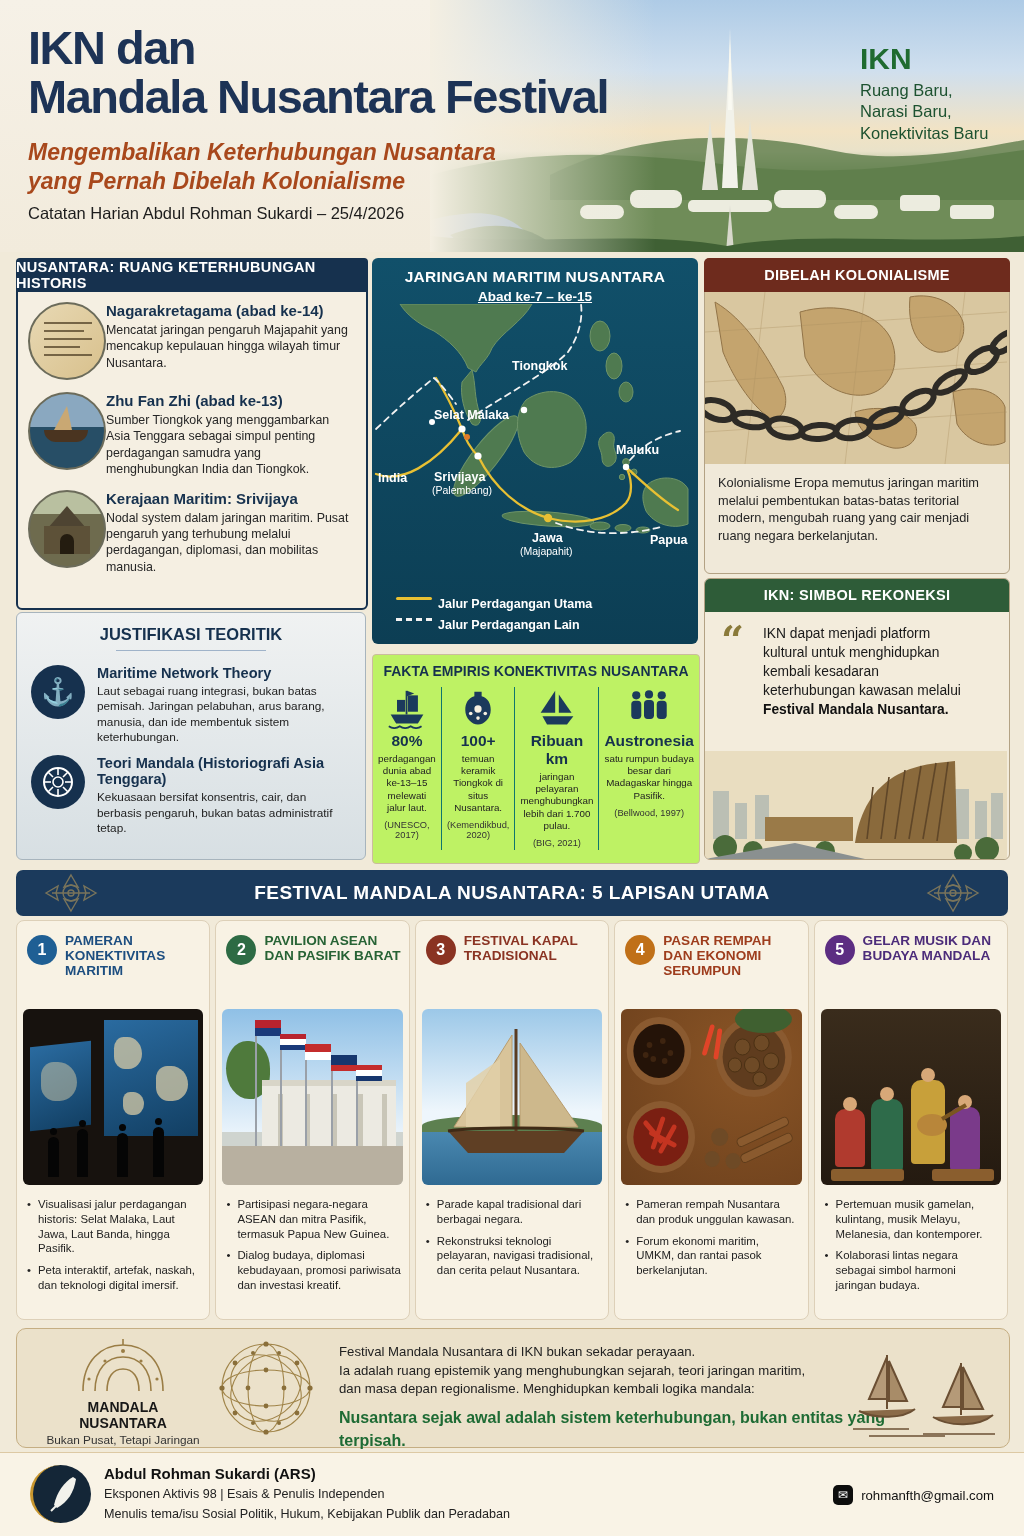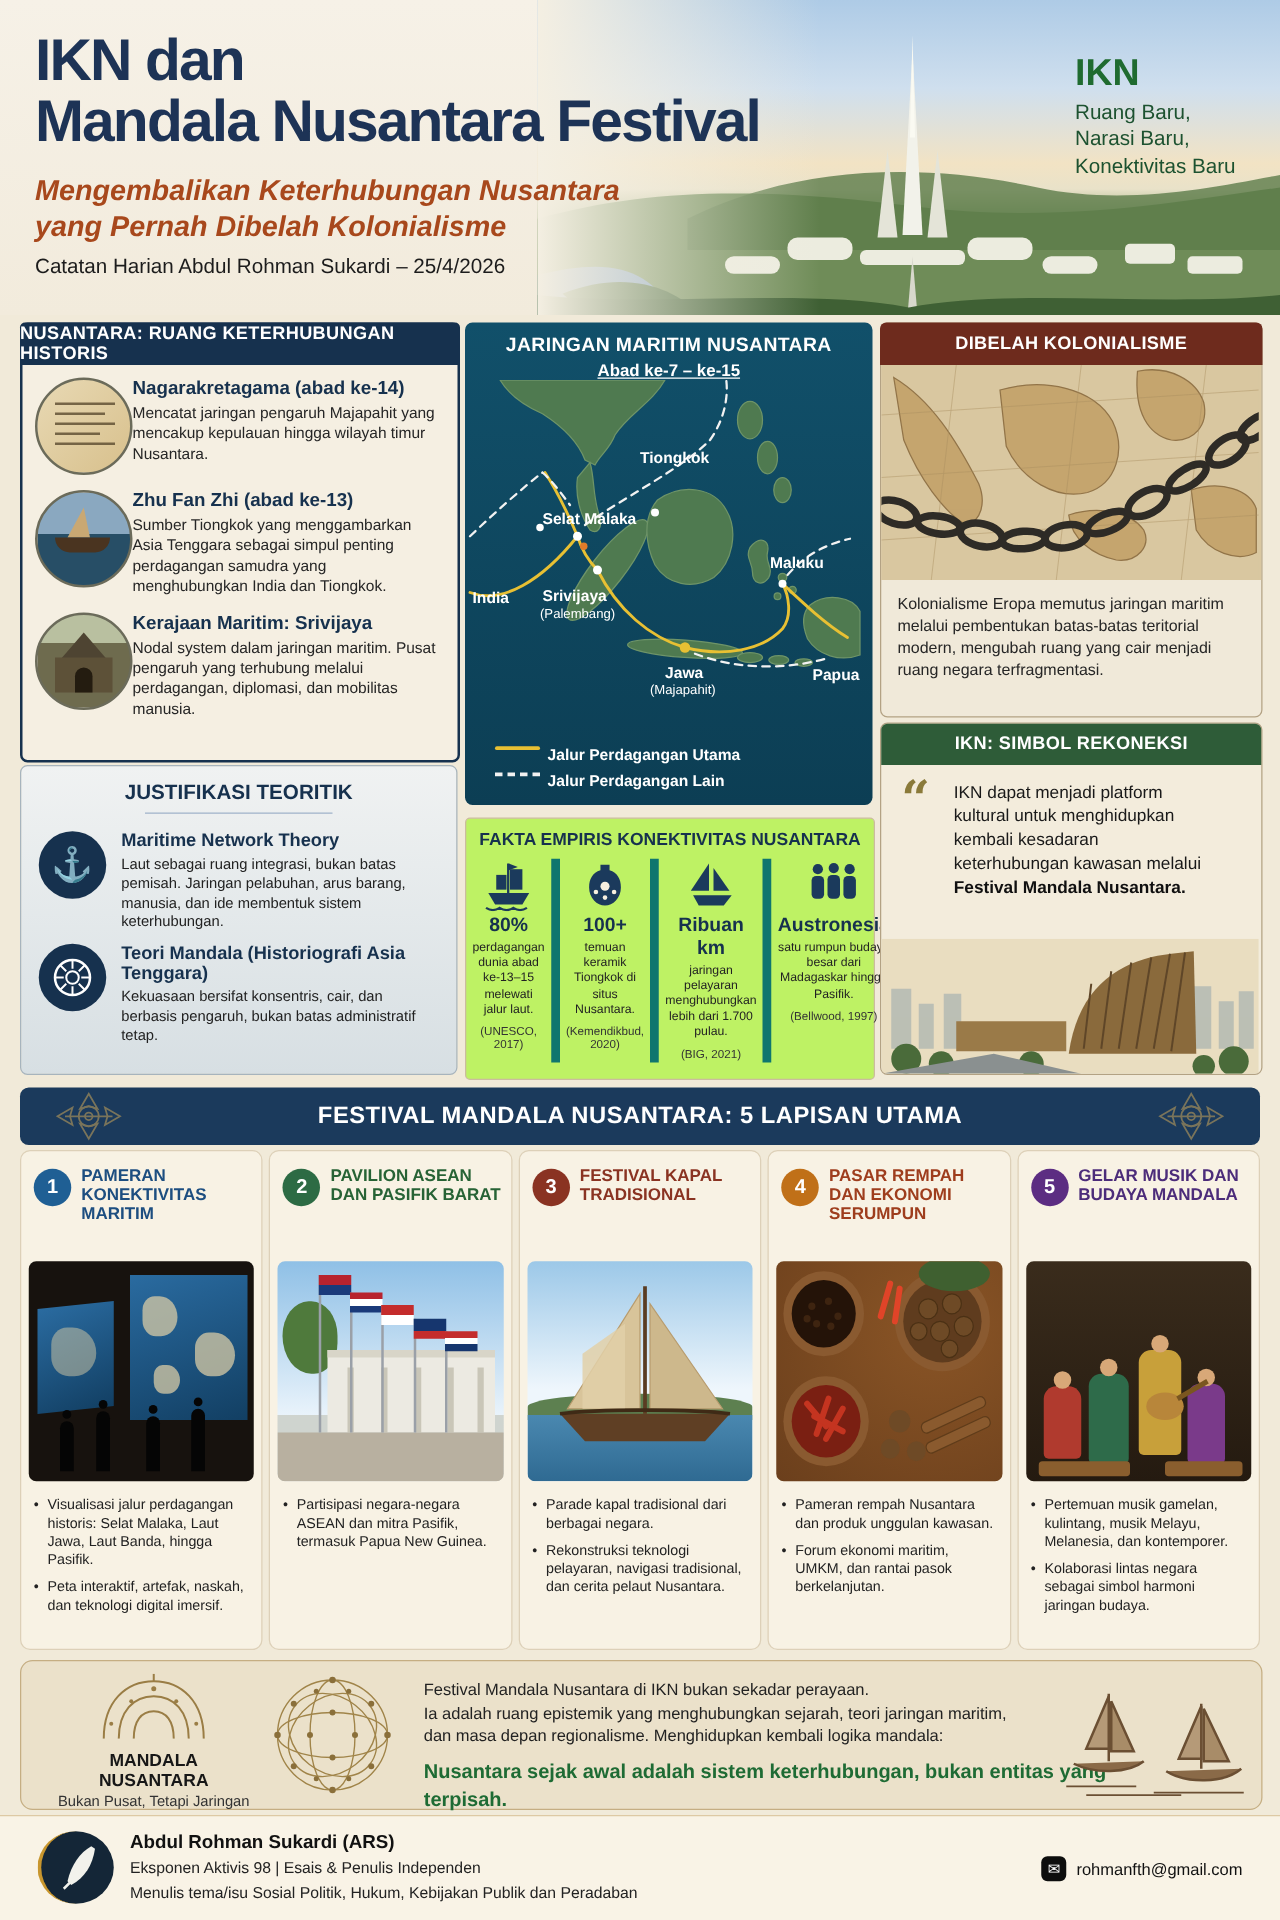--- a/index.html
+++ b/index.html
@@ -48,21 +48,21 @@
   .map-sub{color:#fff;font-weight:bold;font-size:13.5px;text-align:center;padding-top:3px;text-decoration:underline;}
   .legend{position:absolute;left:24px;bottom:12px;}
   .leg-row{display:flex;align-items:flex-start;gap:6px;margin-top:7px;}
   .leg-solid{width:36px;height:3px;background:#e8c033;border-radius:2px;}
   .leg-dash{width:36px;height:0;border-top:3px dashed #f2f2f2;}
   .leg-label{color:#fff;font-size:12.5px;font-weight:bold;}
   
   .fakta{left:372px;top:654px;width:326px;height:208px;background:#bef264;border:1px solid #ccbc9e;border-radius:4px;}
   .fakta-title{text-align:center;font-weight:bold;font-size:14px;color:#16314e;padding-top:8px;}
   .fakta-grid{display:grid;grid-template-columns:1fr 1fr 1fr 1fr;margin-top:8px;}
-  .fk{padding:2px 5px;text-align:center;border-left:7px solid #0f766e;}
+  .fk{padding:2px 5px;text-align:center;border-left:1px solid #0f766e;}
   .fk:first-child{border-left:none;}
   .fk svg{height:40px;margin:0 auto;display:block;}
   .fk-stat{font-size:15.5px;font-weight:bold;color:#16314e;margin-top:3px;}
   .fk-text{font-size:9.8px;line-height:1.25;color:#222;margin-top:3px;}
   .fk-src{font-size:9.3px;color:#333;margin-top:6px;}
   
   .kolon{left:704px;top:258px;width:304px;height:314px;background:#f0e9d9;border:1px solid #b3a284;}
   .kolon .pheader{background:#6e2b1d;margin:-1px -1px 0 -1px;}
   .kolon-img{position:relative;height:172px;margin:0;overflow:hidden;background:#d9c7a0;}
   .kolon-text{padding:10px 13px;font-size:12.8px;line-height:1.38;color:#262626;}
@@ -397,21 +397,21 @@
           <ellipse cx="114" cy="140" rx="17" ry="7" transform="rotate(-4 114 140)"></ellipse>
           <ellipse cx="148" cy="137" rx="17" ry="9" transform="rotate(-10 148 137)"></ellipse>
           <ellipse cx="181" cy="126" rx="17" ry="7" transform="rotate(-22 181 126)"></ellipse>
           <ellipse cx="213" cy="110" rx="17" ry="9" transform="rotate(-28 213 110)"></ellipse>
           <ellipse cx="245" cy="90" rx="17" ry="7" transform="rotate(-32 245 90)"></ellipse>
           <ellipse cx="277" cy="68" rx="17" ry="9" transform="rotate(-34 277 68)"></ellipse>
           <ellipse cx="300" cy="50" rx="15" ry="7" transform="rotate(-36 300 50)"></ellipse>
         </g>
       </svg>
     </div>
-    <div class="kolon-text">Kolonialisme Eropa memutus jaringan maritim melalui pembentukan batas-batas teritorial modern, mengubah ruang yang cair menjadi ruang negara terfragmentasi.</div>
+    <div class="kolon-text">Kolonialisme Eropa memutus jaringan maritim melalui pembentukan batas-batas teritorial modern, mengubah ruang yang cair menjadi ruang negara berkelanjutan.</div>
   </div>
 
   <div class="panel rekon">
     <div class="pheader">IKN: SIMBOL REKONEKSI</div>
     <div class="quote-wrap">
       <div class="qmark">“</div>
       <div class="quote">
         <span>IKN dapat menjadi platform kultural untuk menghidupkan kembali kesadaran keterhubungan kawasan melalui</span>
         <b>Festival Mandala Nusantara.</b>
       </div>
@@ -522,20 +522,21 @@
           <div class="flag" style="left:32%;top:14%;background:linear-gradient(180deg,#b8232e 34%,#fff 34%,#fff 66%,#1a3a7a 66%)"></div>
         <div class="pole" style="left:46%;height:58%"></div>
           <div class="flag" style="left:46%;top:20%;background:linear-gradient(180deg,#c42c2c 50%,#fff 50%)"></div>
         <div class="pole" style="left:60%;height:52%"></div>
           <div class="flag" style="left:60%;top:26%;background:linear-gradient(180deg,#16366e 60%,#c42c2c 60%)"></div>
         <div class="pole" style="left:74%;height:46%"></div>
           <div class="flag" style="left:74%;top:32%;background:linear-gradient(180deg,#c42c2c 33%,#fff 33%,#fff 66%,#16366e 66%)"></div>
       </div>
       <ul>
         <li>Partisipasi negara-negara ASEAN dan mitra Pasifik, termasuk Papua New Guinea.</li>
+        <li>Dialog budaya, diplomasi kebudayaan, promosi pariwisata dan investasi kreatif.</li>
       </ul>
     </div>
 
     <div class="card">
       <div class="card-head">
         <div class="numc" style="background:#8a3322">3</div>
         <div class="card-title" style="color:#8a3322">FESTIVAL KAPAL TRADISIONAL</div>
       </div>
       <div class="card-img art-boat">
         <div class="hill"></div>

